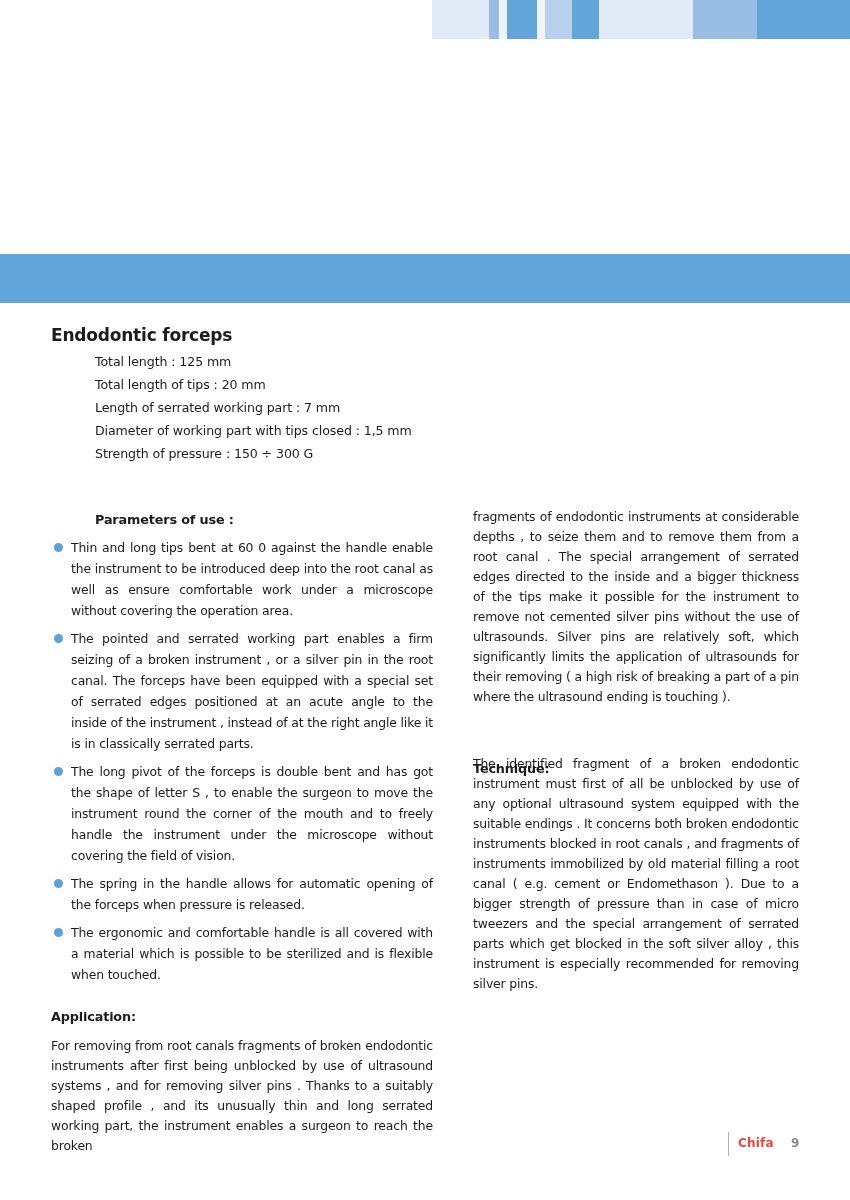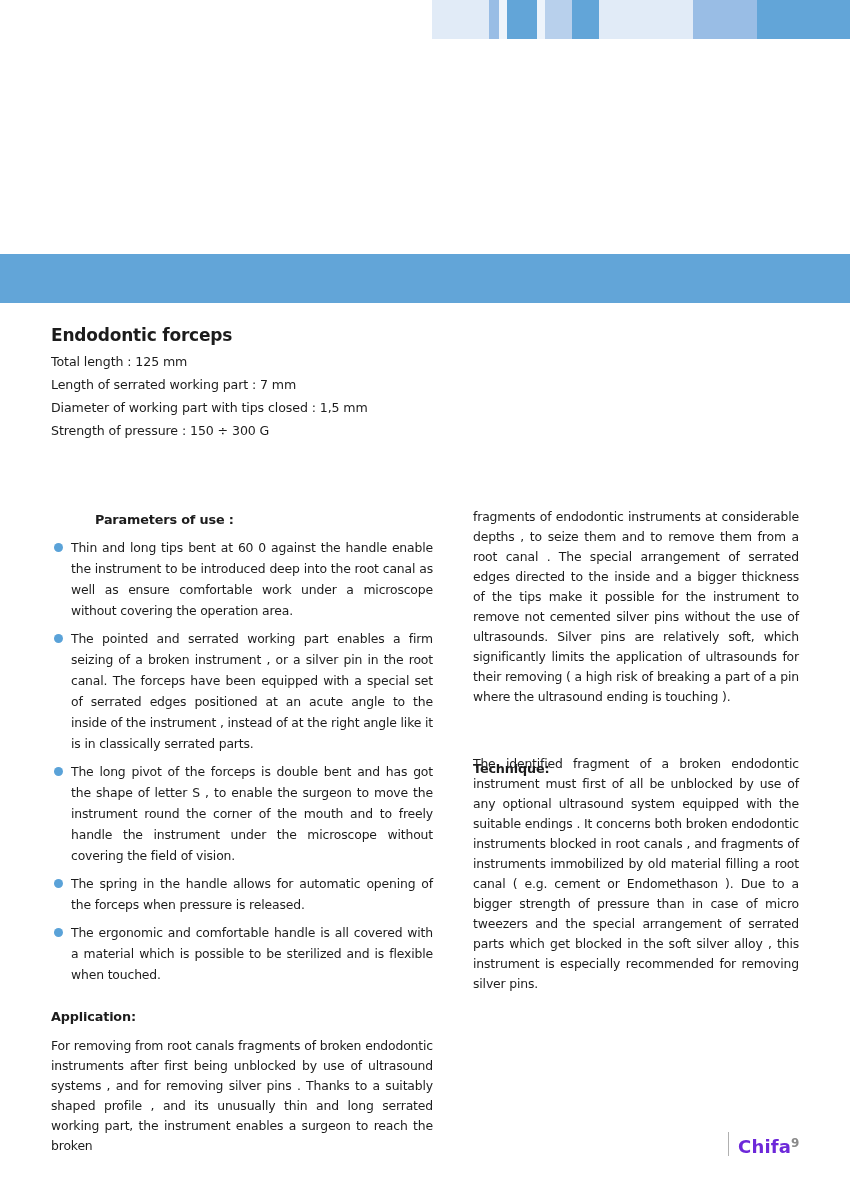--- a/index.html
+++ b/index.html
@@ -3,31 +3,31 @@
 <meta charset="utf-8">
 <style>
   html, body { margin: 0; padding: 0; background: #ffffff; }
   body { width: 850px; height: 1200px; position: relative; overflow: hidden;
          font-family: "DejaVu Sans", sans-serif; color: #1c1c1c; }
   .topbar { position: absolute; top: 0; left: 0; width: 850px; height: 39px; }
   .seg { position: absolute; top: 0; height: 39px; }
   .band { position: absolute; left: 0; top: 254px; width: 850px; height: 49px; }
   .title { position: absolute; left: 51px; top: 325px; font-size: 17px; font-weight: bold; letter-spacing: -0.2px; }
   .specs { position: absolute; left: 51px; top: 350px; font-size: 12.6px; line-height: 23px; letter-spacing: -0.1px; }
-  .specs div { white-space: nowrap; }
+  .specs div { white-space: nowrap; margin-left: 44px; }
   .col { position: absolute; font-size: 12.4px; line-height: 20px; letter-spacing: -0.15px; }
   .col.left { left: 51px; width: 382px; }
   .col.right { left: 473px; width: 326px; }
   .h { font-weight: bold; font-size: 12.8px; }
   .p { text-align: justify; text-align-last: left; }
   .bullets { position: absolute; left: 51px; width: 382px; top: 537px; font-size: 12.4px; line-height: 21px; letter-spacing: -0.15px; }
   .bullet { position: relative; padding-left: 20px; text-align: justify; text-align-last: left; margin-bottom: 7px; }
   .dot { position: absolute; left: 3px; top: 6px; width: 9px; height: 9px; border-radius: 50%; }
   .footer-rule { position: absolute; left: 728px; top: 1132px; width: 1px; height: 24px; background: #b0b0b0; }
-  .footer-brand { position: absolute; left: 738px; top: 1136px; font-size: 18px; color: #6d28d9; font-weight: bold; letter-spacing: 0.2px; }
+  .footer-brand { position: absolute; left: 738px; top: 1136px; font-size: 12px; color: #ef4444; font-weight: bold; letter-spacing: 0.2px; }
   .footer-page { position: absolute; left: 791px; top: 1136px; font-size: 12px; color: #8a8a8a; font-weight: bold; }
 </style>
 </head>
 <body>
 
 <div class="topbar">
   <div class="seg" style="left:432px;width:57px;background:#e1ebf7;"></div>
   <div class="seg" style="left:489px;width:10px;background:#99bde5;"></div>
   <div class="seg" style="left:499px;width:8px;background:#eef4fb;"></div>
   <div class="seg" style="left:507px;width:30px;background:#62a5d8;"></div>
@@ -38,20 +38,21 @@
   <div class="seg" style="left:693px;width:64px;background:#99bde5;"></div>
   <div class="seg" style="left:757px;width:93px;background:#62a5d8;"></div>
 </div>
 
 <div class="band" style="background:#62a5d8;"></div>
 
 <div class="title">Endodontic forceps</div>
 
 <div class="specs">
   <div>Total length : 125 mm</div>
+  <div>Total length of tips : 20 mm</div>
   <div>Length of serrated working part : 7 mm</div>
   <div>Diameter of working part with tips closed : 1,5 mm</div>
   <div>Strength of pressure : 150 ÷ 300 G</div>
 </div>
 
 <div class="col left h" style="top:510px;margin-left:44px;">Parameters of use :</div>
 
 <div class="bullets">
   <div class="bullet">
     <span class="dot" style="background:#5aa2d8;"></span>

